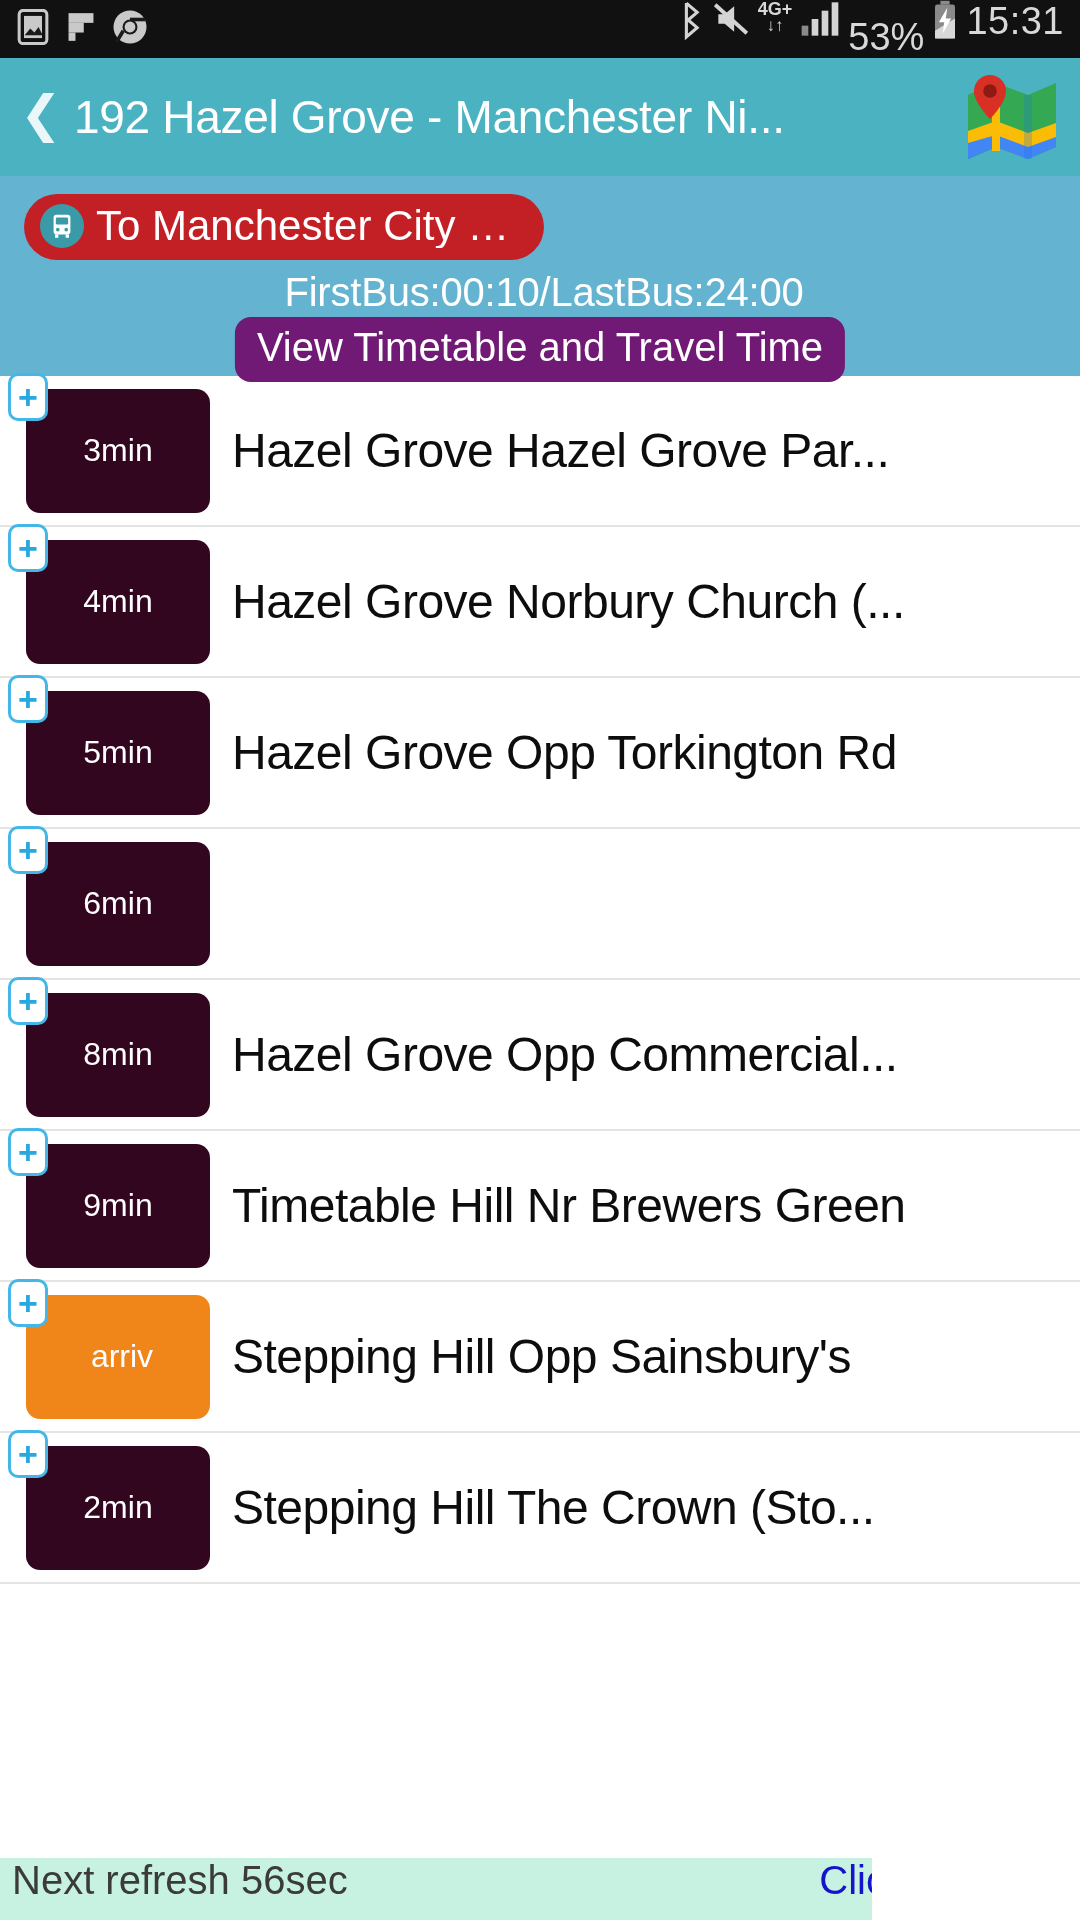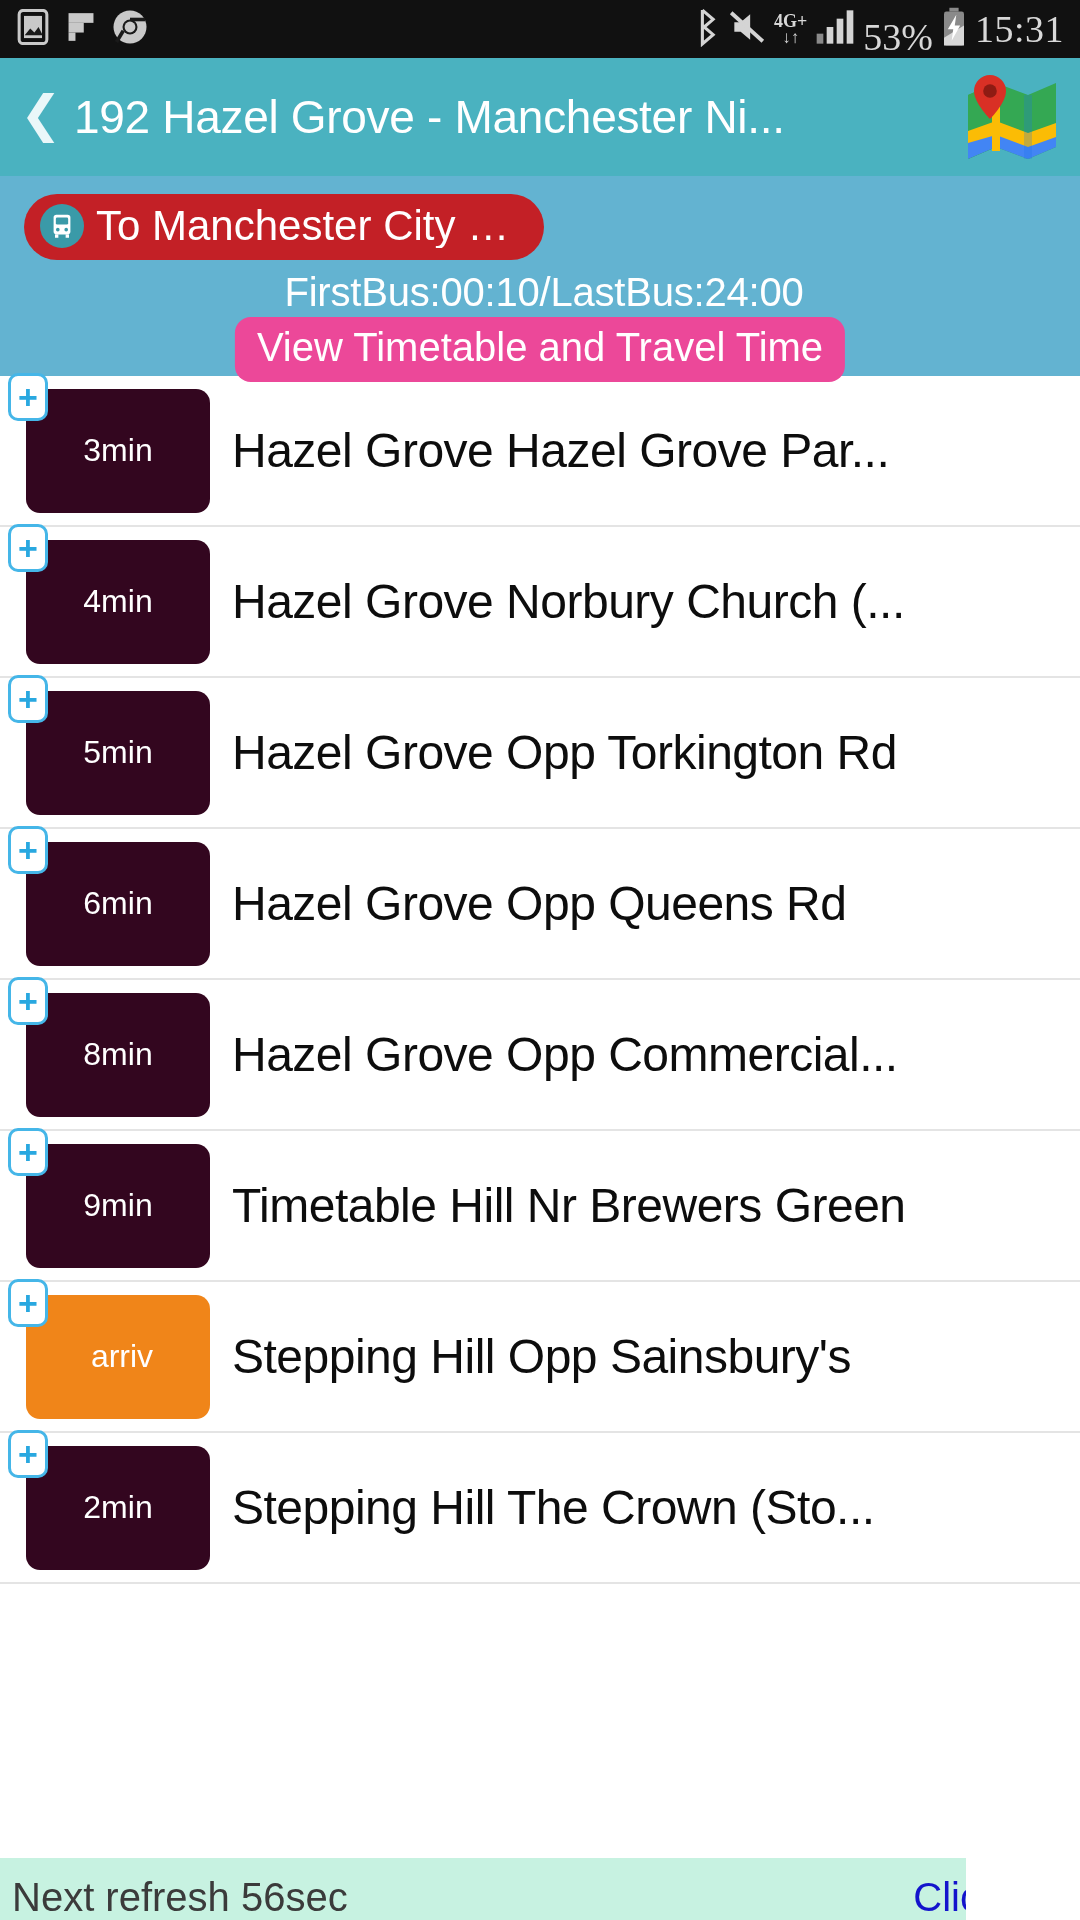--- a/index.html
+++ b/index.html
@@ -10,21 +10,21 @@
     overflow: hidden;
   }
   .phone { position: relative; width: 1080px; height: 1920px; overflow: hidden; background:#fff; }
 
   
   .statusbar {
     height: 58px; background: #111111; color: #d4d4d4;
     display: flex; align-items: center; padding: 0 16px;
   }
   .sb-left { display: flex; align-items: center; gap: 14px; }
-  .sb-right { margin-left: auto; display: flex; align-items: center; gap: 8px; font-family: Liberation Serif, serif; }
+  .sb-right { margin-left: auto; display: flex; align-items: flex-start; gap: 8px; }
   .sb-text { font-size: 38px; color: #d8d8d8; letter-spacing: 0.5px; }
   .sb-pct { font-size: 38px; color: #d8d8d8; margin-top: 16px; }
   .sb-4g { display: flex; flex-direction: column; align-items: center; line-height: 1; }
   .sb-4g .lbl { font-size: 18px; color: #d8d8d8; font-weight: bold; }
   .sb-4g .arrows { font-size: 17px; color: #d8d8d8; margin-top: -1px; }
 
   
   .appbar {
     height: 118px; background: #4ab2c0;
     display: flex; align-items: center; padding: 0 20px 0 16px;
@@ -61,21 +61,21 @@
     font-size: 42px; white-space: nowrap; overflow: hidden;
     text-overflow: ellipsis; line-height: 1.05;
   }
   .bus-hours {
     text-align: center; color: #ffffff; font-size: 40px;
     margin-top: 10px; letter-spacing: -0.2px; padding-left: 8px;
   }
   .timetable-btn {
     position: absolute; left: 50%; transform: translateX(-50%);
     bottom: -6px;
-    background: #ec4899; color: #ffffff; font-size: 40px;
+    background: #701a75; color: #ffffff; font-size: 40px;
     border-radius: 16px; padding: 8px 22px 12px 22px;
     white-space: nowrap; border: none;
   }
 
   
   .stop-list { background: #ffffff; }
   .stop-row {
     position: relative; display: flex; align-items: center;
     height: 151px; border-bottom: 2px solid #e4e4e4;
     padding-left: 26px;
@@ -96,22 +96,22 @@
     color: #29a8e0; font-size: 34px; font-weight: bold; line-height: 1;
   }
   .stop-name {
     margin-left: 22px; font-size: 48px; color: #0d0d0d;
     white-space: nowrap; overflow: hidden; flex: 1 1 auto;
     letter-spacing: -0.5px;
   }
 
   
   .bottombar {
-    position: absolute; left: 0; bottom: 0; width: 966px; height: 62px;
-    background: #c7f2e1; display: flex; align-items: flex-end;
+    position: absolute; left: 0; bottom: 0; width: 872px; height: 62px;
+    background: #c7f2e1; display: flex; align-items: flex-start;
     padding: 0 0 0 12px; overflow: hidden;
   }
   .refresh-text { font-size: 40px; color: #3b3b3b; white-space: nowrap; }
   .click-link {
     margin-left: auto; color: #1414cc; font-size: 40px;
     white-space: nowrap; margin-right: -34px;
   }
 </style>
 </head>
 <body>
@@ -240,21 +240,20 @@
         <div class="plus-chip">+</div>
       </div>
       <div class="stop-name">Hazel Grove Opp Torkington Rd</div>
     </div>
 
     <div class="stop-row">
       <div class="time-badge-wrap">
         <div class="time-badge badge-dark">6min</div>
         <div class="plus-chip">+</div>
       </div>
-      <div class="stop-name">Hazel Grove Opp Queens Rd</div>
     </div>
 
     <div class="stop-row">
       <div class="time-badge-wrap">
         <div class="time-badge badge-dark">8min</div>
         <div class="plus-chip">+</div>
       </div>
       <div class="stop-name">Hazel Grove Opp Commercial...</div>
     </div>
 

